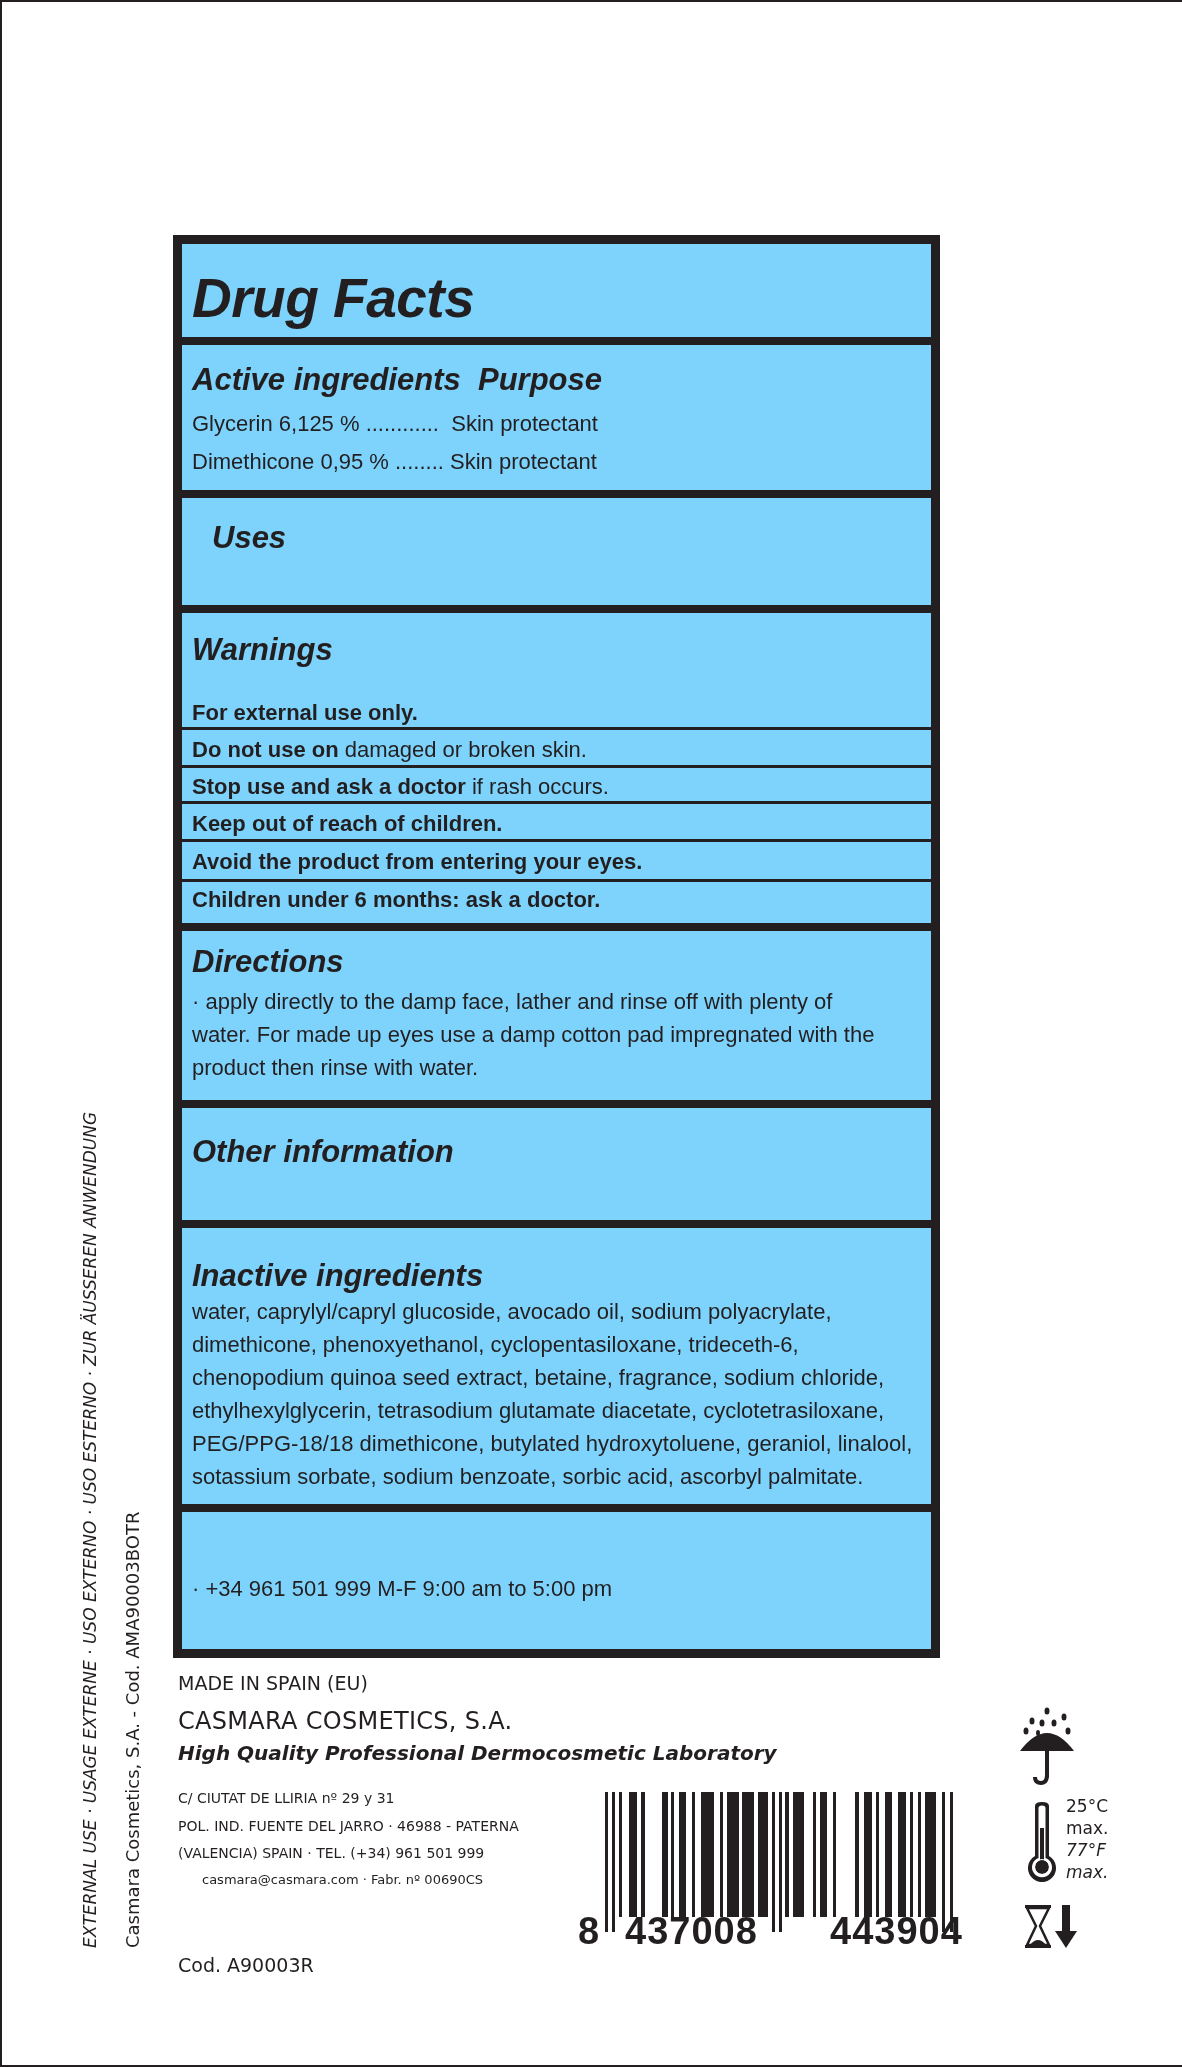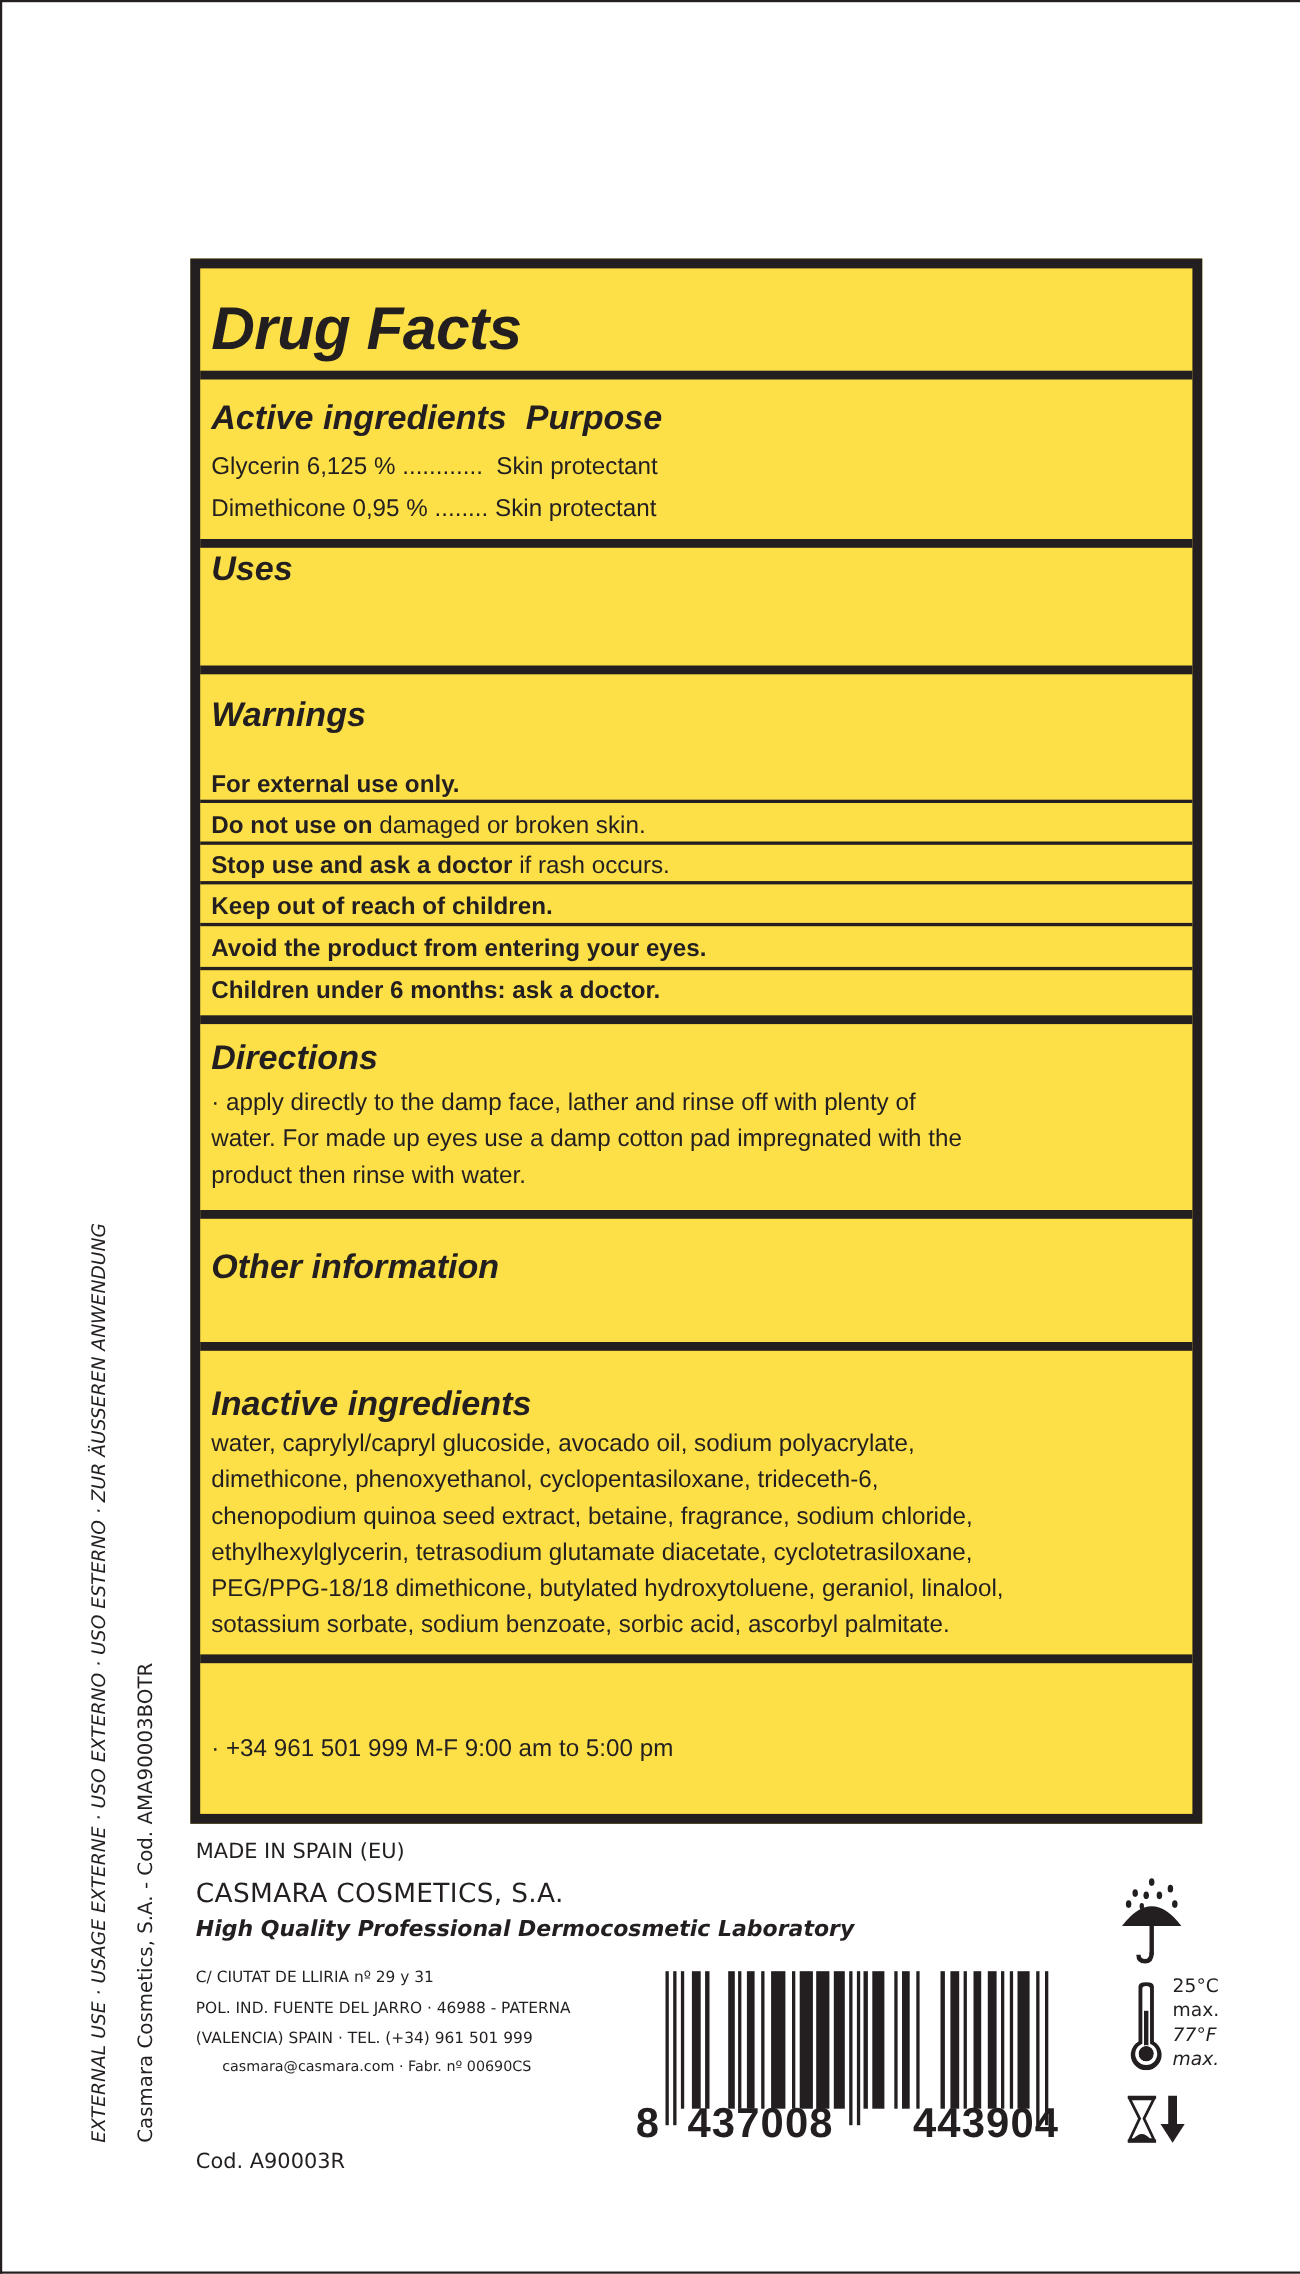--- a/index.html
+++ b/index.html
@@ -2,22 +2,22 @@
 <html><head>
 <meta charset="utf-8">
 <style>
   html, body { margin:0; padding:0; background:#ffffff; }
   body { width:1182px; height:2067px; position:relative; overflow:hidden; color:#231f20;
          font-family:"Liberation Sans", sans-serif; }
   .page-frame { position:absolute; left:0; top:0; width:1182px; height:2067px; box-sizing:border-box;
                 border-top:2px solid #231f20; border-left:2px solid #231f20; border-bottom:2px solid #231f20; }
 
   
-  .df-box { position:absolute; left:173px; top:235px; width:920px; height:1423px; box-sizing:border-box;
-            border:9px solid #231f20; background:#fde047; }
+  .df-box { position:absolute; left:173px; top:235px; width:767px; height:1423px; box-sizing:border-box;
+            border:9px solid #231f20; background:#7dd3fc; }
   .thick { position:absolute; left:0; right:0; height:8px; background:#231f20; }
   .thin { position:absolute; left:0; right:0; height:3px; background:#231f20; }
 
   .h-title { position:absolute; left:10px; top:22px; font-size:55px; font-weight:bold; font-style:italic; letter-spacing:-0.5px; }
   .h { position:absolute; left:10px; font-size:31px; font-weight:bold; font-style:italic; }
   .t { position:absolute; left:10px; font-size:22px; line-height:33px; white-space:nowrap; }
   .t b { font-weight:bold; }
 
   
   .ft { position:absolute; font-family:"DejaVu Sans", sans-serif; color:#231f20; white-space:nowrap; }
@@ -44,21 +44,21 @@
     <span>Active ingredients</span>&nbsp;&nbsp;<span>Purpose</span>
   </div>
   <div class="t" style="top:163px;">
     <span>Glycerin 6,125 % ............</span>&nbsp;&nbsp;<span>Skin protectant</span>
   </div>
   <div class="t" style="top:201px;">
     <span>Dimethicone 0,95 % ........</span>&nbsp;<span>Skin protectant</span>
   </div>
   <div class="thick" style="top:246px;"></div>
 
-  <div class="h" style="top:255px;">Uses</div>
+  <div class="h" style="top:276px;margin-left:20px;">Uses</div>
   <div class="thick" style="top:361px;"></div>
 
   <div class="h" style="top:388px;">Warnings</div>
   <div class="t" style="top:452px;"><b>For external use only.</b><span></span></div>
   <div class="thin" style="top:483px;"></div>
   <div class="t" style="top:489px;"><b>Do not use on</b><span> damaged or broken skin.</span></div>
   <div class="thin" style="top:521px;"></div>
   <div class="t" style="top:526px;"><b>Stop use and ask a doctor</b><span> if rash occurs.</span></div>
   <div class="thin" style="top:557px;"></div>
   <div class="t" style="top:563px;"><b>Keep out of reach of children.</b><span></span></div>

